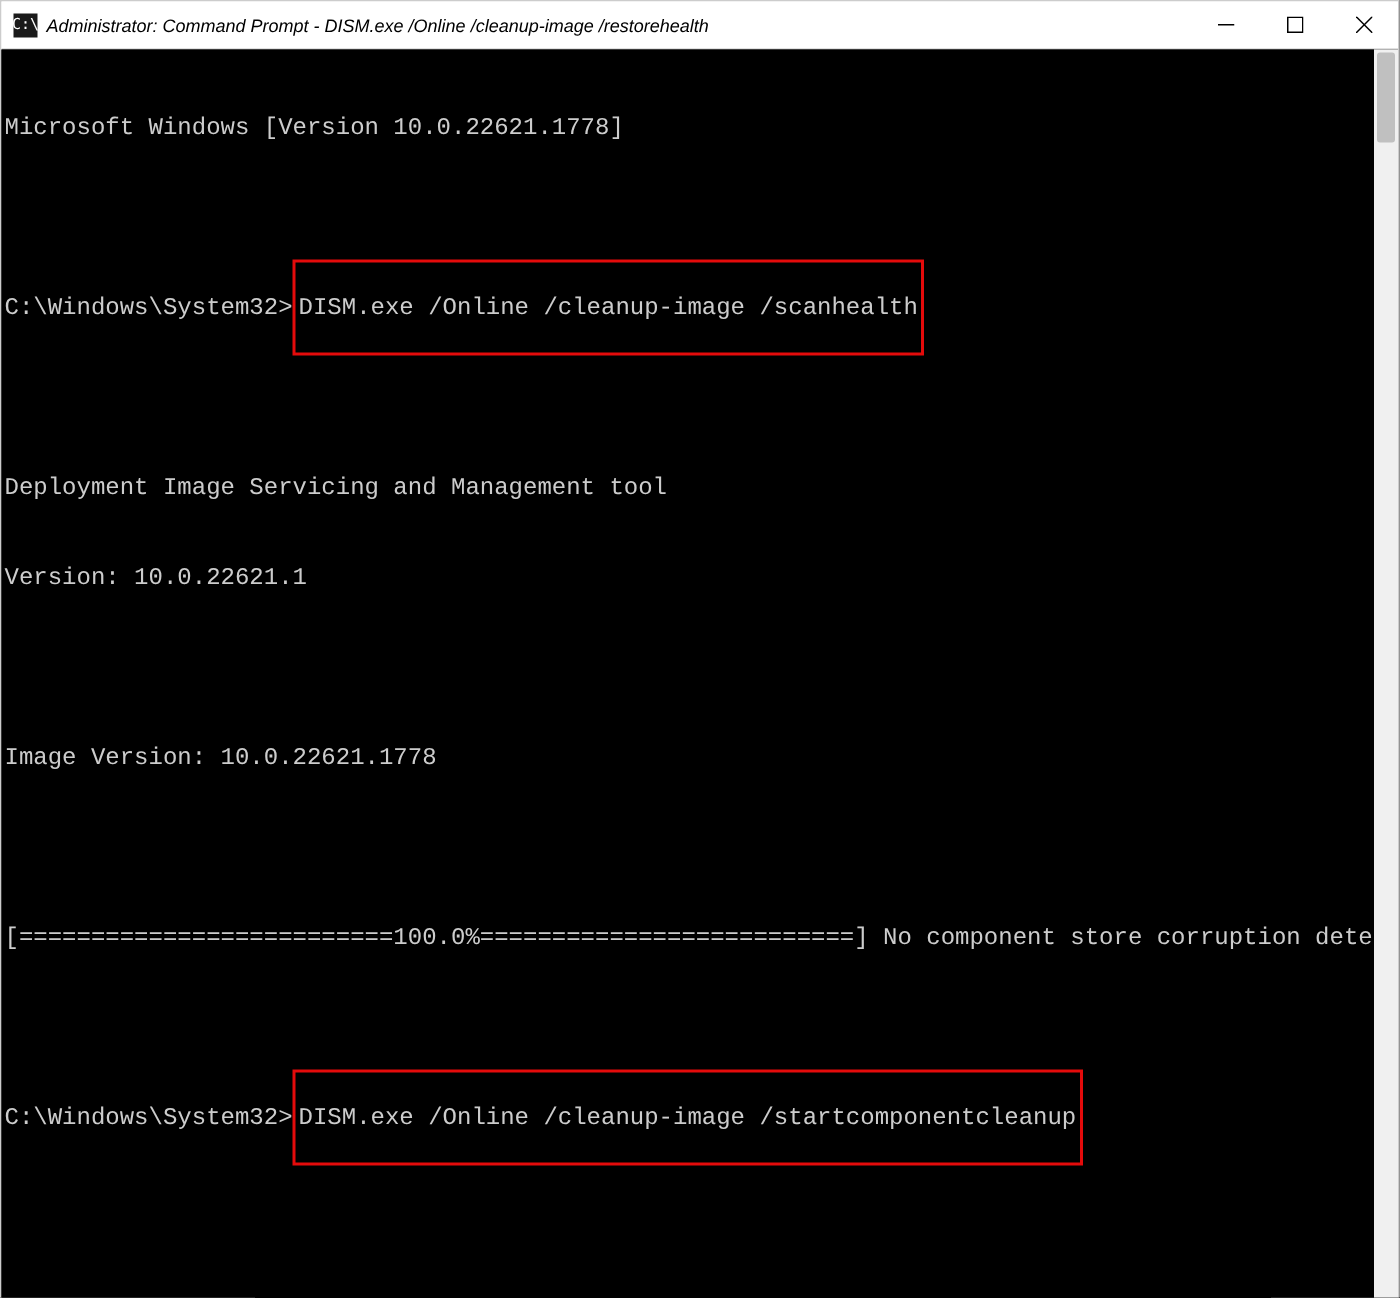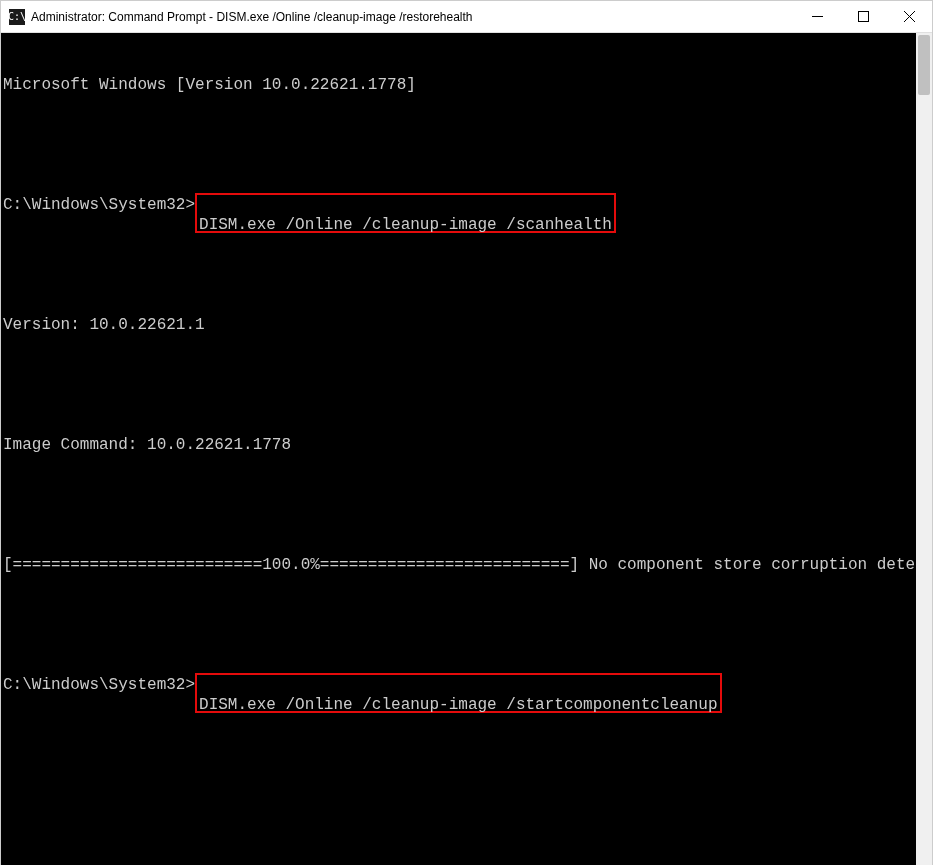--- a/index.html
+++ b/index.html
@@ -38,20 +38,21 @@
       justify-content: center;
       font-size: 10px;
       background: #1a1a1a;
       color: #fff;
       font-family: monospace;
     }
     .titlebar-title {
       font-size: 12px;
       color: #000;
       flex: 0 0 auto;
+      font-style: italic;
     }
     .titlebar-spacer {
       flex: 1;
     }
     .titlebar-controls {
       display: flex;
     }
     .titlebar-btn {
       width: 46px;
       height: 32px;
@@ -97,20 +98,21 @@
       top: 2px;
       left: 2px;
       right: 2px;
       height: 60px;
       background: #c0c0c0;
       border-radius: 2px;
     }
     .line {
       height: 20px;
       display: flex;
+      align-items: center;
     }
     .hl {
       border: 2px solid #e40b0b;
       padding: 18px 2px;
       display: inline-block;
       line-height: 24px;
       margin-top: -2px;
       margin-bottom: -2px;
     }
   </style>
@@ -141,23 +143,24 @@
       </div>
     </div>
   </div>
 
   <div class="terminal-wrap">
     <div class="terminal">
       <div class="line"><span>Microsoft Windows [Version 10.0.22621.1778]</span></div>
       <div class="line"></div>
       <div class="line"><span>C:\Windows\System32&gt;</span><span class="hl">DISM.exe /Online /cleanup-image /scanhealth</span></div>
       <div class="line"></div>
+      <div class="line"><span>Deployment Image Servicing and Management tool</span></div>
       <div class="line"><span>Version: 10.0.22621.1</span></div>
       <div class="line"></div>
-      <div class="line"><span>Image Command: 10.0.22621.1778</span></div>
+      <div class="line"><span>Image Version: 10.0.22621.1778</span></div>
       <div class="line"></div>
       <div class="line"><span>[==========================100.0%==========================] No component store corruption detected.</span></div>
       <div class="line"></div>
       <div class="line"><span>C:\Windows\System32&gt;</span><span class="hl">DISM.exe /Online /cleanup-image /startcomponentcleanup</span></div>
       
       
       
       
       
       

